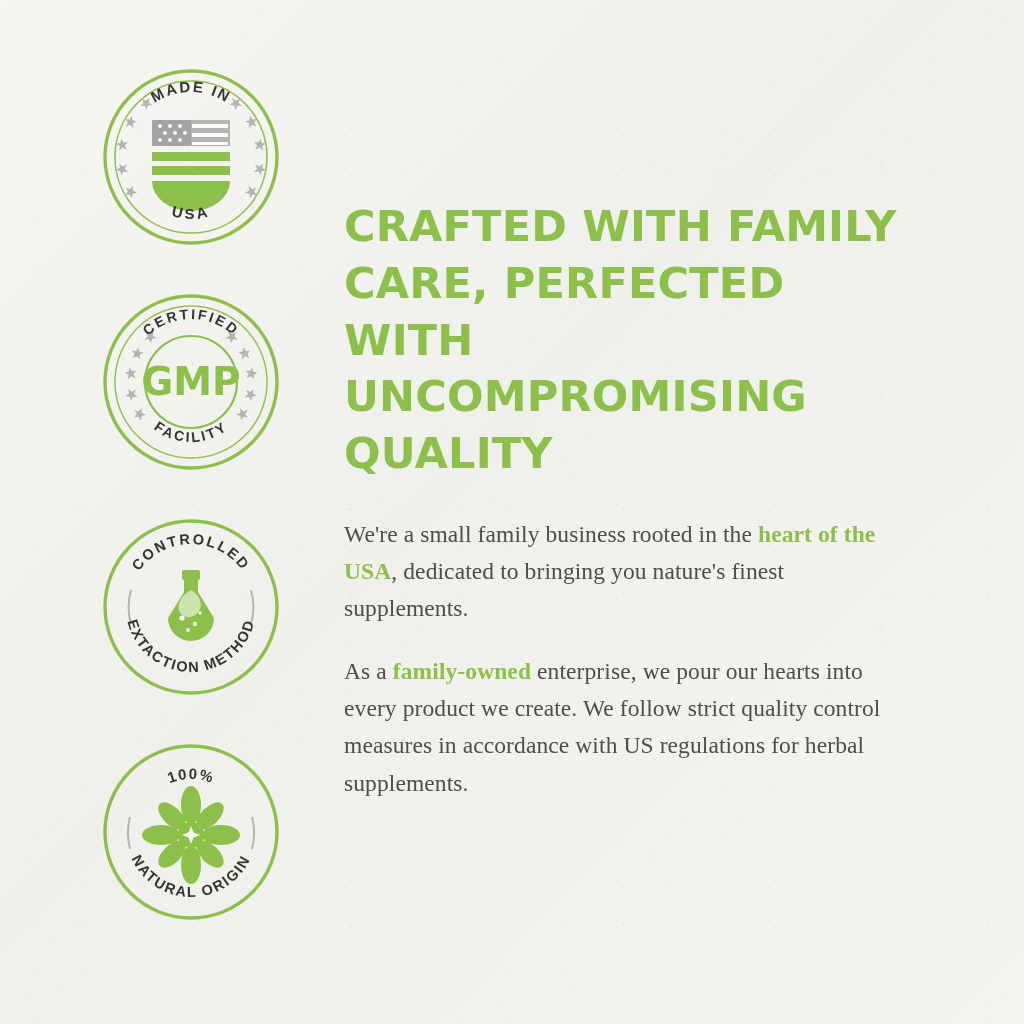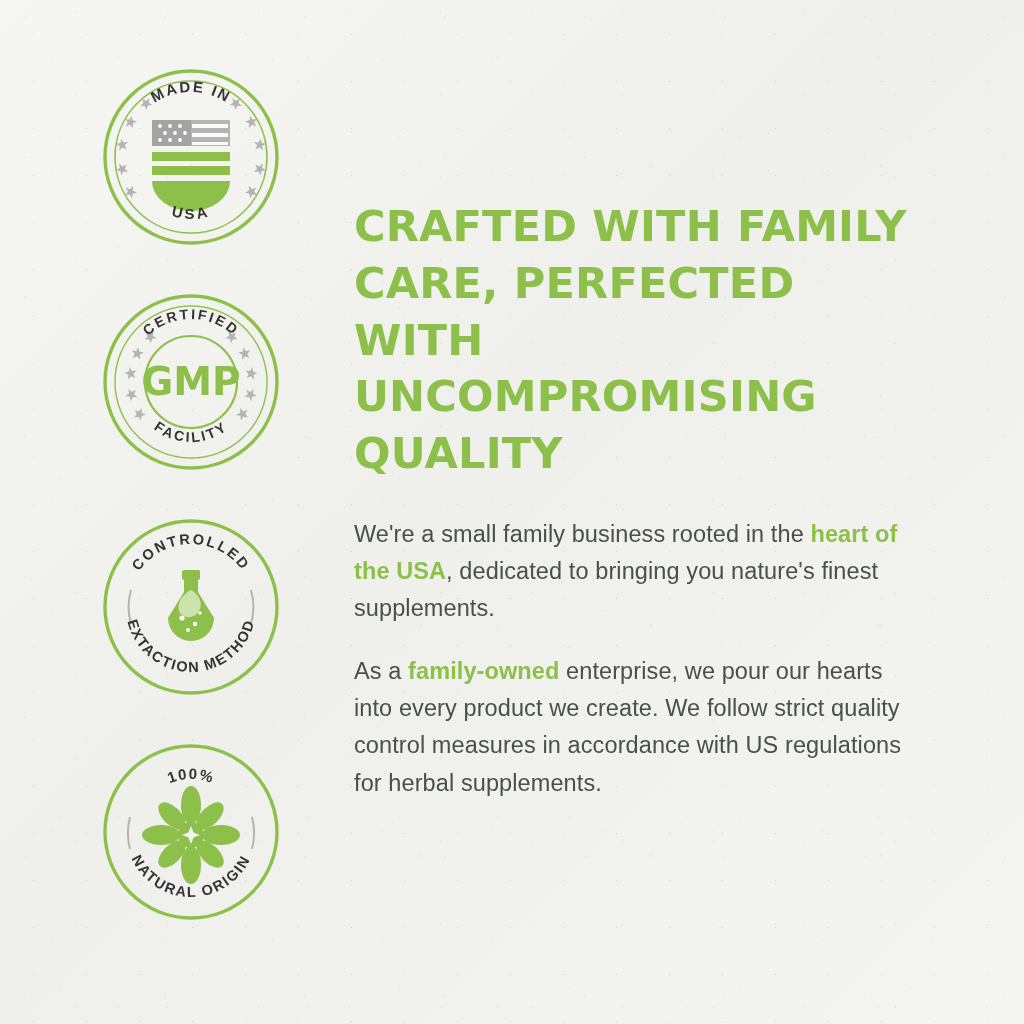--- a/index.html
+++ b/index.html
@@ -52,36 +52,36 @@
     width: 190px;
     height: 190px;
     margin-bottom: 35px;
     position: relative;
   }
   .badge svg { display: block; }
 
   
   #content {
     position: absolute;
-    left: 354px;
+    left: 344px;
     top: 198px;
     width: 570px;
   }
   #headline {
     font-family: "DejaVu Sans", sans-serif;
     font-weight: bold;
     font-size: 43px;
     line-height: 1.32;
     letter-spacing: .2px;
     color: #8cc04a;
     margin: 0 0 34px 0;
     text-transform: uppercase;
   }
   .para {
-    font-family: Liberation Sans, sans-serif;
+    font-family: Liberation Serif, serif;
     font-size: 23.5px;
     line-height: 1.58;
     color: #4a4f4a;
     margin: 0 0 26px 0;
     letter-spacing: .1px;
   }
   .para:last-child { margin-bottom: 9px; }
   .hl {
     color: #8cc04a;
     font-weight: bold;

